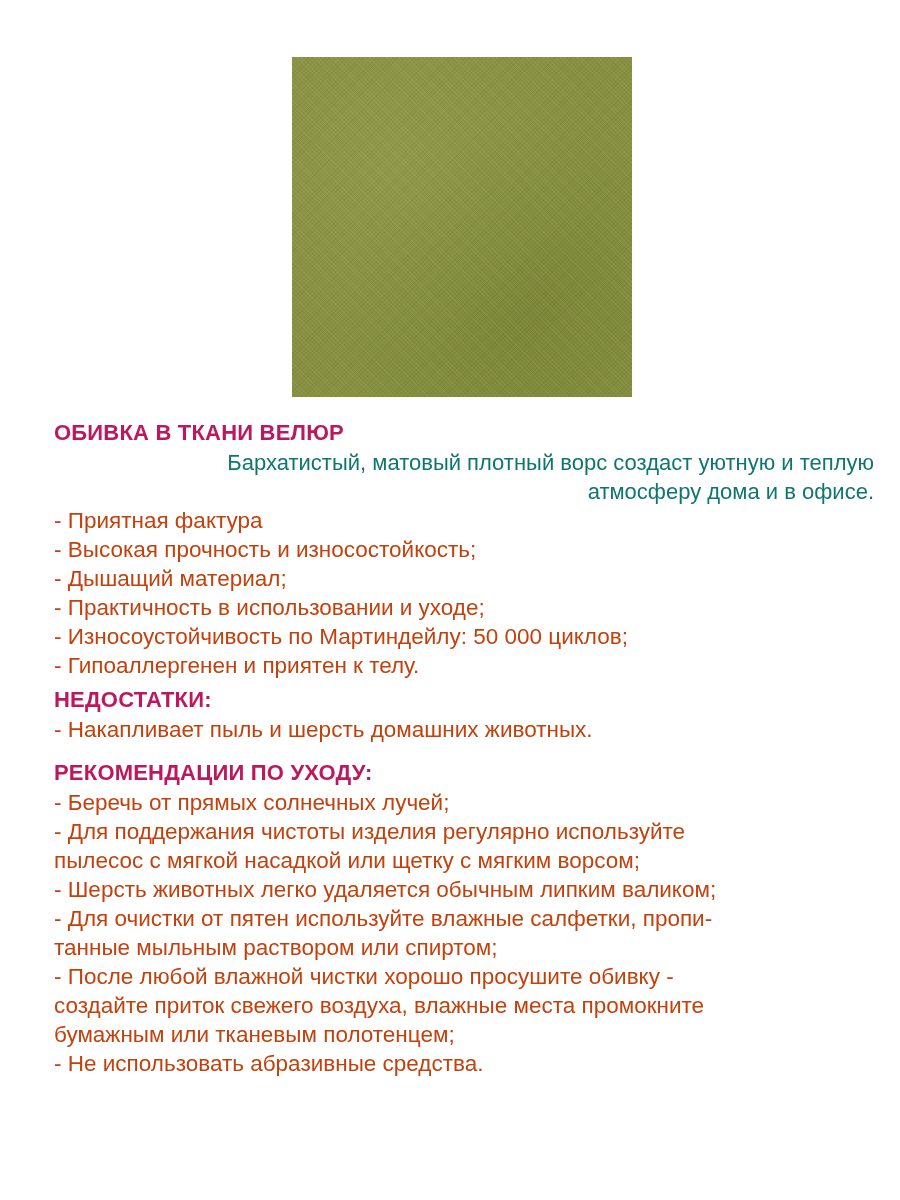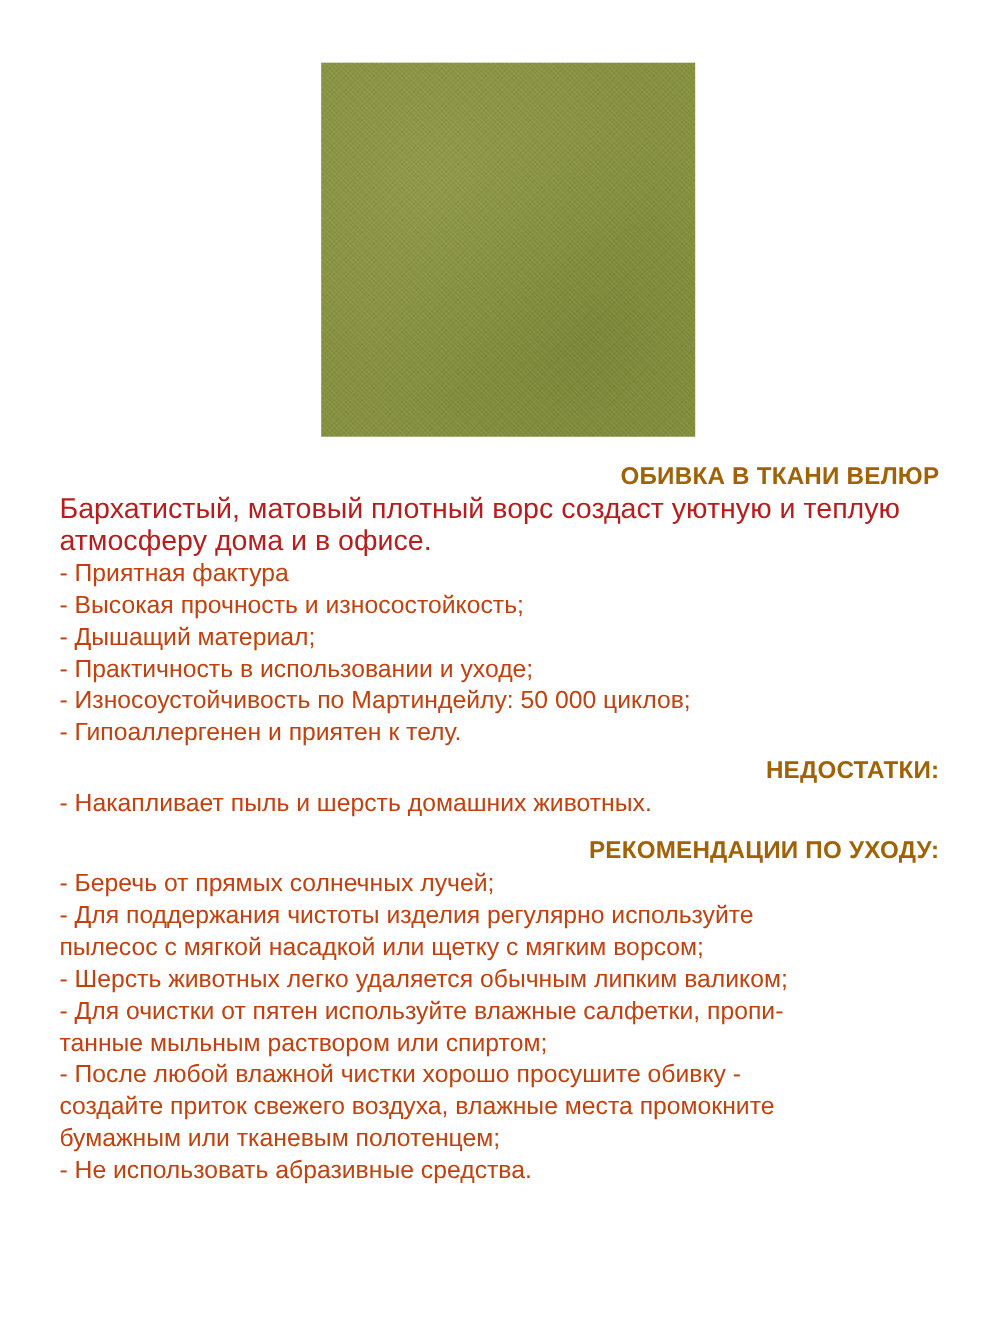--- a/index.html
+++ b/index.html
@@ -12,24 +12,24 @@
       position: absolute; left: 292px; top: 57px; width: 340px; height: 340px;
       background-color: #869040;
       background-image:
         repeating-linear-gradient(45deg, rgba(255,255,210,0.06) 0 1px, transparent 1px 3px),
         repeating-linear-gradient(-45deg, rgba(60,70,10,0.07) 0 1px, transparent 1px 3px),
         radial-gradient(circle at 30% 30%, rgba(160,170,90,0.35), transparent 60%),
         radial-gradient(circle at 70% 75%, rgba(100,110,40,0.3), transparent 55%);
     }
     .content { position: absolute; left: 54px; top: 418px; width: 820px; }
     .heading {
-      text-align: right; font-weight: bold; font-size: 22px; line-height: 30px;
-      color: #a16207; letter-spacing: 0.2px; margin-right: 20px;
+      text-align: left; font-weight: bold; font-size: 22px; line-height: 30px;
+      color: #be185d; letter-spacing: 0.2px; margin-right: 20px;
     }
-    .para { font-size: 26px; line-height: 29px; color: #b91c1c; }
+    .para { font-size: 22px; line-height: 29px; color: #0f766e; text-align: right; }
     .line { font-size: 22.5px; line-height: 29px; color: #c2410c; white-space: nowrap; }
     .h1 { margin-top: 0; }
     .h2 { margin-top: 8px; }
     .h3 { margin-top: 5px; }
     .h4 { margin-top: 14px; }
   </style>
 </head>
 <body>
 
 <div class="swatch"></div>

